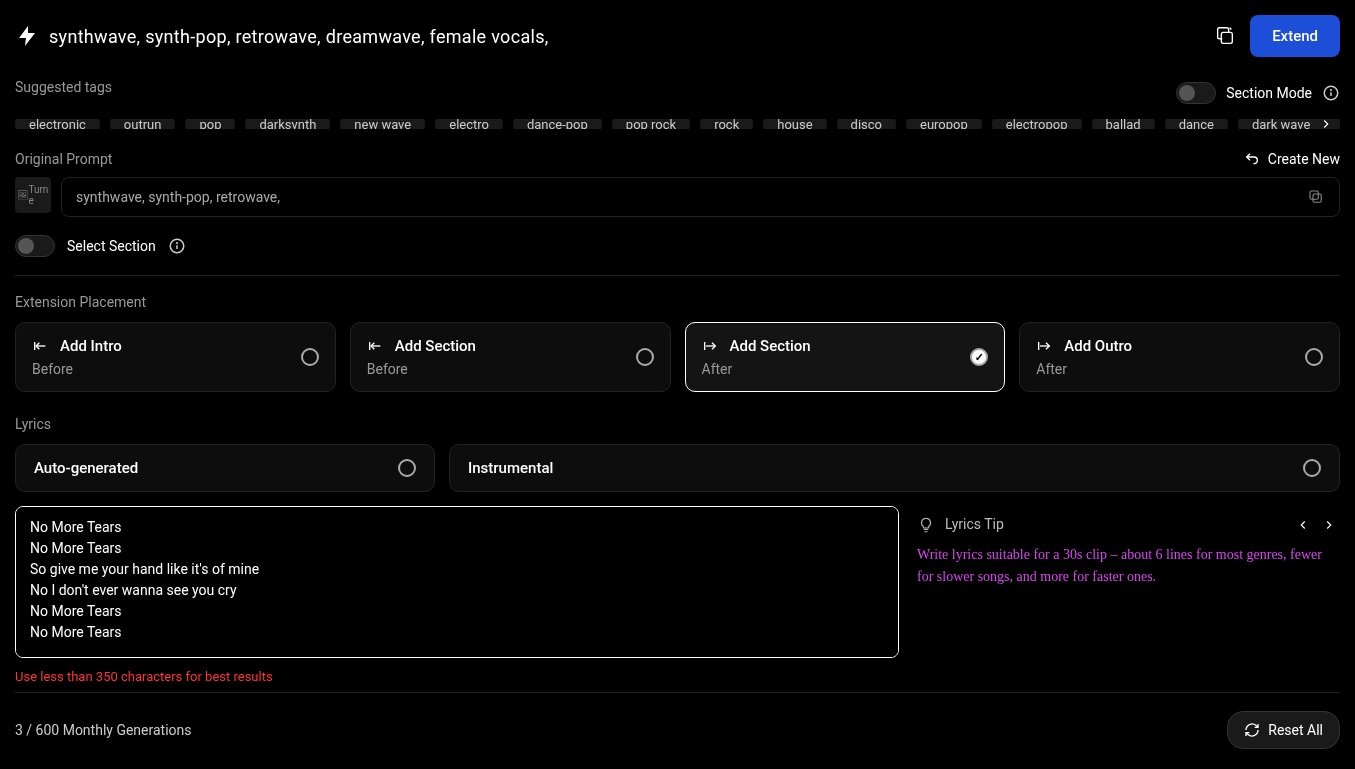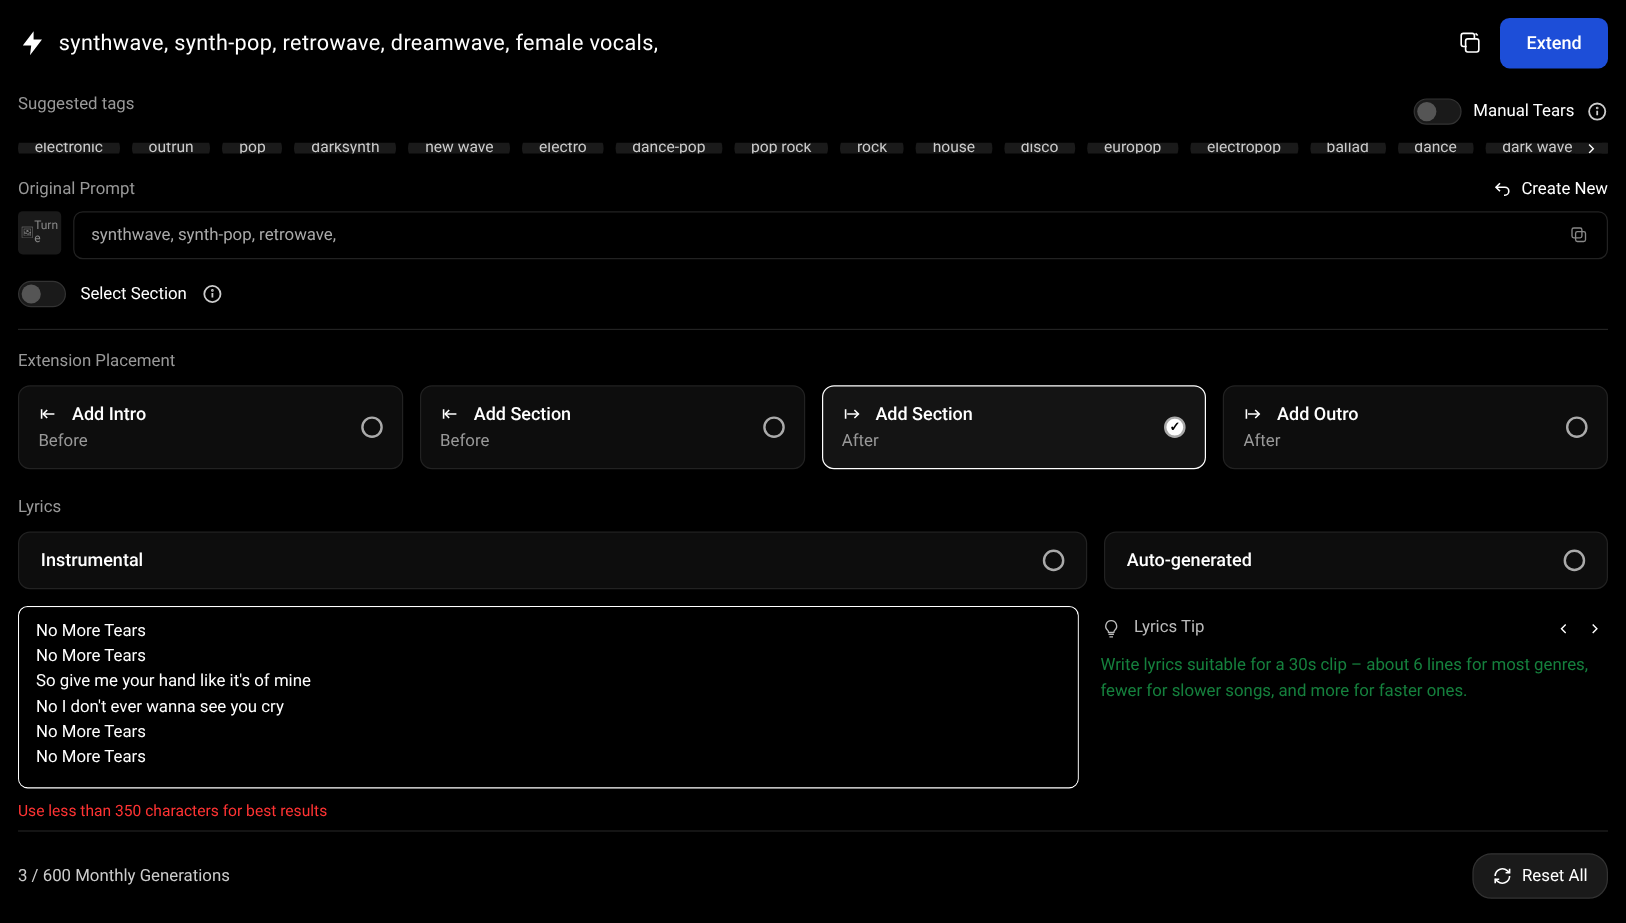--- a/index.html
+++ b/index.html
@@ -50,21 +50,21 @@
 .lyrics-tab-hint { color:#888; font-size:13px; margin-left:10px; }
 
 .lyrics-body { display:flex; gap:14px; margin-bottom:8px; }
 .lyrics-area-wrap { flex:0 0 884px; }
 .lyrics-area { width:100%; height:152px; background:#000; border:1.5px solid #fff; border-radius:8px; padding:10px 14px; color:#fff; font-size:14px; line-height:1.5; resize:none; outline:none; font-family:inherit; }
 .lyrics-warn { color:#ff3333; font-size:13px; margin-top:8px; }
 .lyrics-tip { flex:1; padding:10px 4px; }
 .tip-head { display:flex; align-items:center; justify-content:space-between; margin-bottom:10px; }
 .tip-left { display:flex; align-items:flex-start; gap:10px; color:#bbb; }
 .tip-nav { display:flex; gap:12px; }
-.tip-text { color:#15803d; font-size:14px; line-height:1.6; }
+.tip-text { color:#d946ef; font-size:14px; line-height:1.6;font-family:Liberation Serif, serif; }
 
 .footer { border-top:1px solid #222; margin-top:auto; padding:18px 0 20px; display:flex; justify-content:space-between; align-items:center; }
 .gen-count { color:#ccc; font-size:14px; }
 .reset-btn { background:#1a1a1a; border:1px solid #333; color:#fff; border-radius:16px; padding:10px 16px; display:flex; align-items:center; gap:8px; cursor:pointer; font-size:14px; }
 
 svg { display:block; }
 </style>
 </head>
 <body>
 
@@ -82,21 +82,21 @@
           <path d="M17 3 l2 2"></path>
         </svg>
     </button>
     <button class="extend-btn">Extend</button>
   </div>
 
   <div class="tags-header">
     <div class="section-label">Suggested tags</div>
     <div class="manual-wrap">
       <div class="switch"></div>
-      <span>Manual Tears</span>
+      <span>Section Mode</span>
       <svg width="18" height="18" viewBox="0 0 24 24" fill="none" stroke="#ccc" stroke-width="2">
           <circle cx="12" cy="12" r="9"></circle>
           <line x1="12" y1="11" x2="12" y2="16"></line>
           <circle cx="12" cy="8" r="0.5" fill="#ccc"></circle>
         </svg>
     </div>
   </div>
 
   <div class="tags-row" id="tags-row">
     <button class="tag">electronic</button>
@@ -215,26 +215,26 @@
             <span>Add Outro</span>
           </div>
           <div class="card-sub">After</div>
         </div>
         <div class="radio"></div>
       </div>
     </div>
 
   <div class="section-label">Lyrics</div>
   <div class="lyrics-tabs" id="lyrics-tabs">
+      <div class="lyrics-tab narrow">
+        <div><span class="lyrics-tab-label">Auto-generated</span></div>
+        <div class="radio"></div>
+      </div>
       <div class="lyrics-tab">
         <div><span class="lyrics-tab-label">Instrumental</span></div>
-        <div class="radio"></div>
-      </div>
-      <div class="lyrics-tab narrow">
-        <div><span class="lyrics-tab-label">Auto-generated</span></div>
         <div class="radio"></div>
       </div>
     </div>
 
   <div class="lyrics-body">
     <div class="lyrics-area-wrap">
       <textarea class="lyrics-area" id="lyrics-textarea" style="">No More Tears
 No More Tears
 So give me your hand like it's of mine
 No I don't ever wanna see you cry

